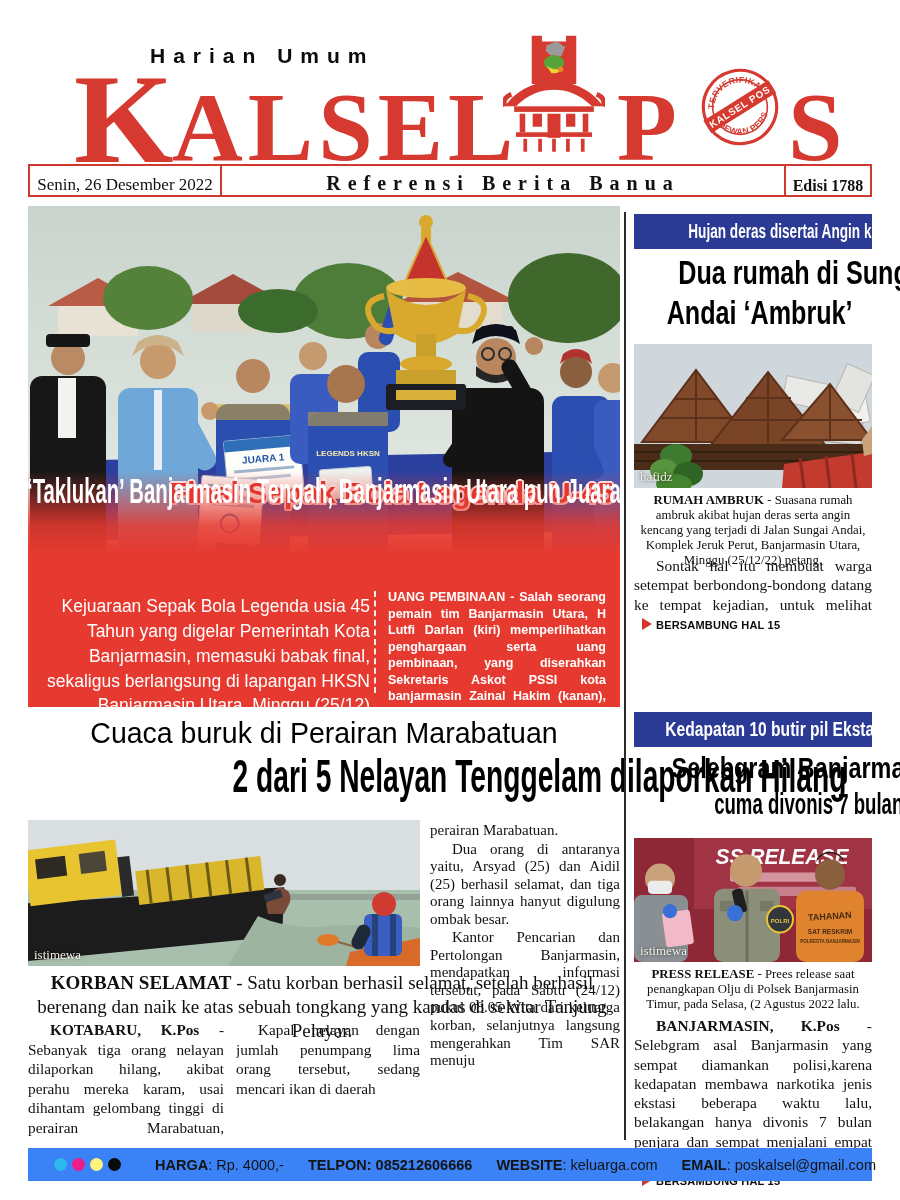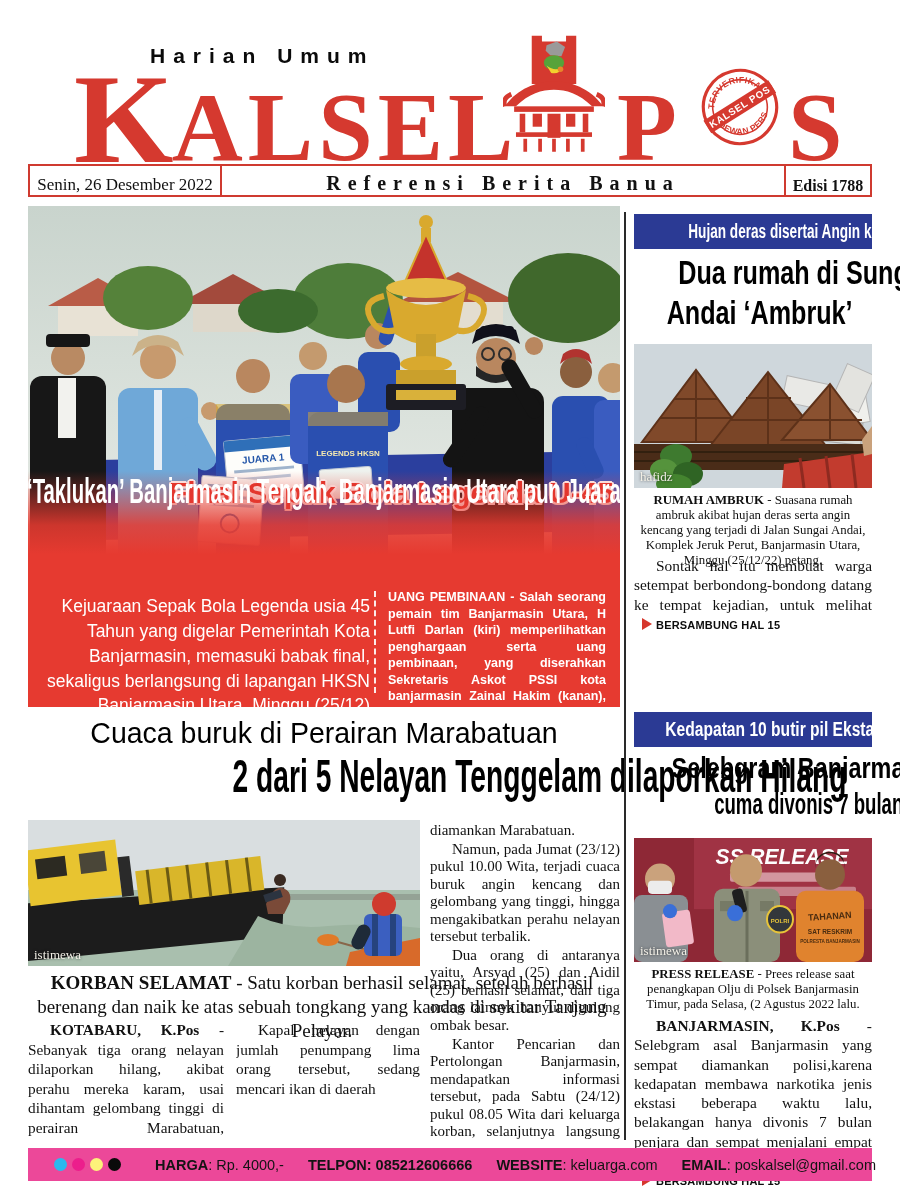--- a/index.html
+++ b/index.html
@@ -97,21 +97,21 @@
   #photo-house{top:344px; height:144px; overflow:hidden; background:#ccd4d9;}
   #photo-press{top:838px; height:124px; overflow:hidden; background:#8e2836;}
   #photo-house svg,#photo-press svg{display:block; width:100%; height:100%;}
   #caption1{top:493px; font-size:12.8px; line-height:1.18;}
   #caption2{top:967px; font-size:12.8px; line-height:1.18;}
   #body1{top:556px; font-size:15.4px; line-height:1.25;}
   #body2{top:1016px; font-size:15.4px; line-height:1.25;}
   #body1 p,#body2 p{margin:0; text-align:justify;}
 
   
-  #footer{left:28px; top:1148px; width:844px; height:33px; background:#ec4899;
+  #footer{left:28px; top:1148px; width:844px; height:33px; background:#3b82f6;
     display:flex; align-items:center; font-family:"Liberation Sans",sans-serif;
     font-size:14.5px; color:#141414; padding:0 12px;}
   .dots{display:flex; gap:5px; margin:0 34px 0 14px;}
   .dot{width:13px; height:13px; border-radius:50%;}
   .f-item{margin-right:24px; white-space:nowrap;}
   .f-item b{font-weight:bold;}
   .f-val{font-weight:normal;}
   .f-val.bold{font-weight:bold;}
 </style>
 </head>
@@ -346,22 +346,21 @@
     <b>KORBAN SELAMAT</b><span> - Satu korban berhasil selamat, setelah berhasil berenang dan naik ke atas sebuah tongkang yang kandas di sekitar Tanjung Pelayar.</span>
   </p>
 
   <div class="abs bodycol" id="mid-col1">
     <p class="ind"><b class="dl">KOTABARU, K.Pos</b><span> - Sebanyak tiga orang nelayan dilaporkan hilang, akibat perahu mereka karam, usai dihantam gelombang tinggi di perairan Marabatuan, Kecamatan Pulau Sembilan,</span></p>
   </div>
   <div class="abs bodycol" id="mid-col2">
     <p class="ind">Kapal nelayan dengan jumlah penumpang lima orang tersebut, sedang mencari ikan di daerah</p>
   </div>
   <div class="abs bodycol" id="mid-col3">
-    <p>diamankan Marabatuan.</p>
-    <p class="ind">Namun, pada Jumat (23/12) pukul 10.00 Wita, terjadi cuaca buruk angin kencang dan gelombang yang tinggi, hingga mengakibatkan perahu nelayan tersebut terbalik.</p>
+    <p>perairan Marabatuan.</p>
     <p class="ind">Dua orang di antaranya yaitu, Arsyad (25) dan Aidil (25) berhasil selamat, dan tiga orang lainnya hanyut digulung ombak besar.</p>
     <p class="ind"><span>Kantor Pencarian dan Pertolongan Banjarmasin, mendapatkan informasi tersebut, pada Sabtu (24/12) pukul 08.05 Wita dari keluarga korban, selanjutnya langsung mengerahkan Tim SAR menuju</span></p>
   </div>
 
   <div class="abs" id="v-divider"></div>
 
   <div class="abs rblock banner" id="banner1">
     <span class="cond" style="transform:scaleX(.68);">Hujan deras disertai Angin kencang</span>
   </div>
   <div class="abs rblock rheadline" id="headline1">

